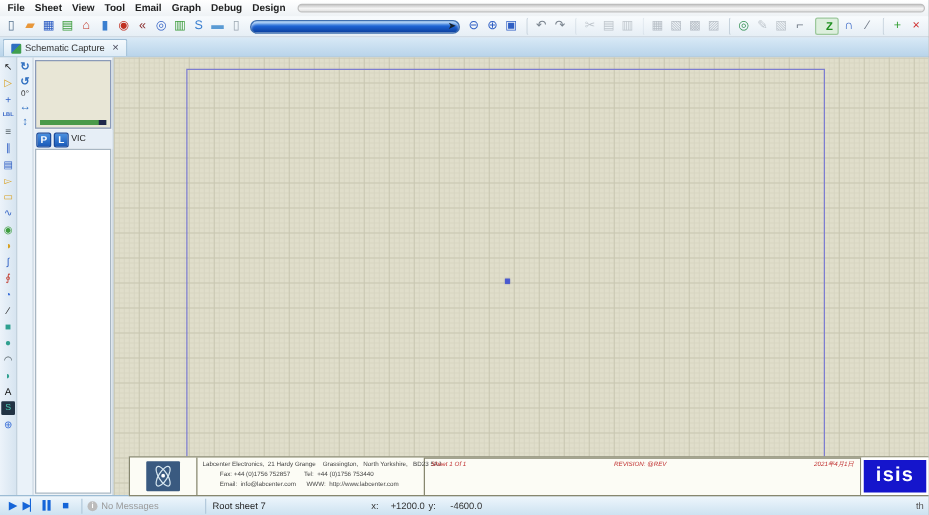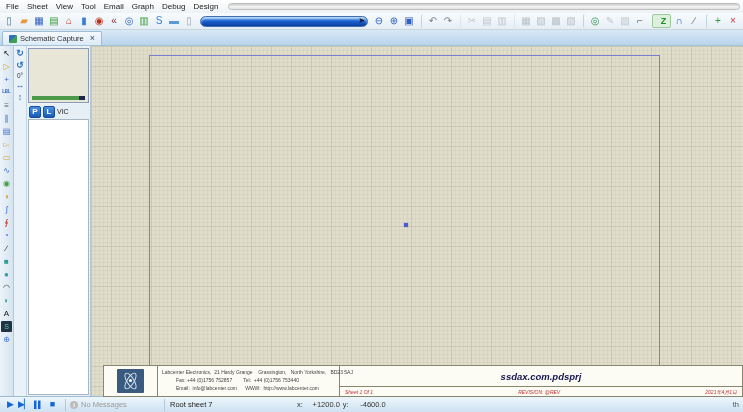--- a/index.html
+++ b/index.html
@@ -3,21 +3,21 @@
 <meta charset="utf-8">
 <style>
   html,body{margin:0;padding:0;background:#888;}
   .app{width:743px;height:412px;display:flex;flex-direction:column;position:relative;overflow:hidden;
        font-family:"Liberation Sans",sans-serif;background:#f0f4f8;box-sizing:border-box;}
   *{box-sizing:border-box;}
 
   
   .menubar{height:13px;display:flex;align-items:center;background:linear-gradient(#ffffff,#eef2f5);
            font-size:8px;color:#222;padding-left:2px;flex:0 0 auto;}
-  .menu-item{padding:0 4px;cursor:default;}
+  .menu-item{padding:0 4px;cursor:default;font-weight:bold;}
   .menu-strip{flex:1;height:7px;margin:0 3px 0 6px;border-radius:4px;border:1px solid #bdbdbd;
               background:linear-gradient(#c9c9c9,#f4f4f4 55%,#e2e2e2);}
 
   
   .toolbar{height:17px;display:flex;align-items:center;background:linear-gradient(#f8fbfd,#e6eef5);
            border-bottom:1px solid #c8d4de;padding:0 2px;gap:1px;flex:0 0 auto;}
   .tbtn{width:14px;height:14px;display:flex;align-items:center;justify-content:center;font-size:10px;
         border-radius:2px;line-height:1;}
   .tbtn.dim{opacity:.42;}
   .tbtn.sep{border-left:1px solid #c6d2dc;margin-left:4px;padding-left:4px;width:19px;}
@@ -246,26 +246,28 @@
           <div class="atom">
               <span class="atom-core"></span>
             </div>
         </div>
         <div class="tb-address">
           <span>Labcenter Electronics,  21 Hardy Grange    Grassington,   North Yorkshire,   BD23 5AJ</span>
           <span>          Fax: +44 (0)1756 752857        Tel:  +44 (0)1756 753440</span>
           <span>          Email:  info@labcenter.com      WWW:  http://www.labcenter.com</span>
         </div>
         <div class="tb-main">
-          <div class="tb-project">ssdax.com.pdsprj</div>
           <div class="tb-botrow">
             <span>Sheet 1   Of 1</span>
             <span>REVISION: @REV</span>
             <span>2021年4月1日</span>
           </div>
+        </div>
+        <div class="tb-isis">
+          <div class="isis-box">isis</div>
         </div>
       </div>
     </div>
   </div>
 
   <div class="statusbar">
     <div style="display:flex;align-items:center;">
 
     <span class="sim-btn">▶</span>
         <span class="sim-btn">▶▏</span>

